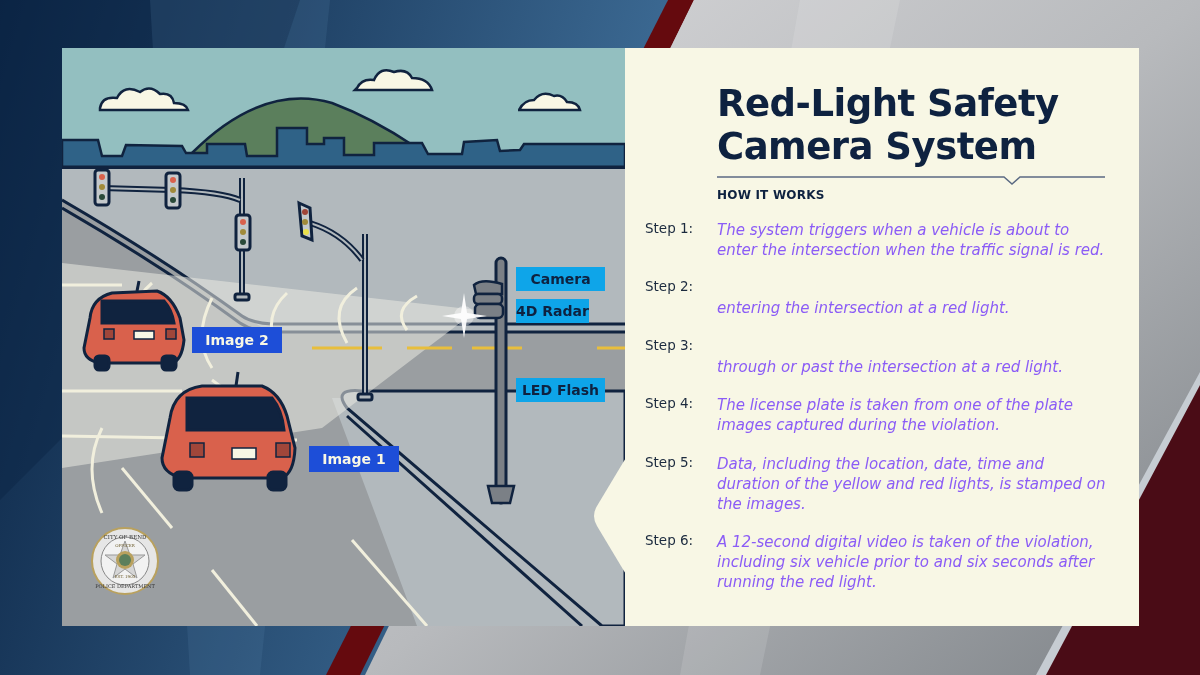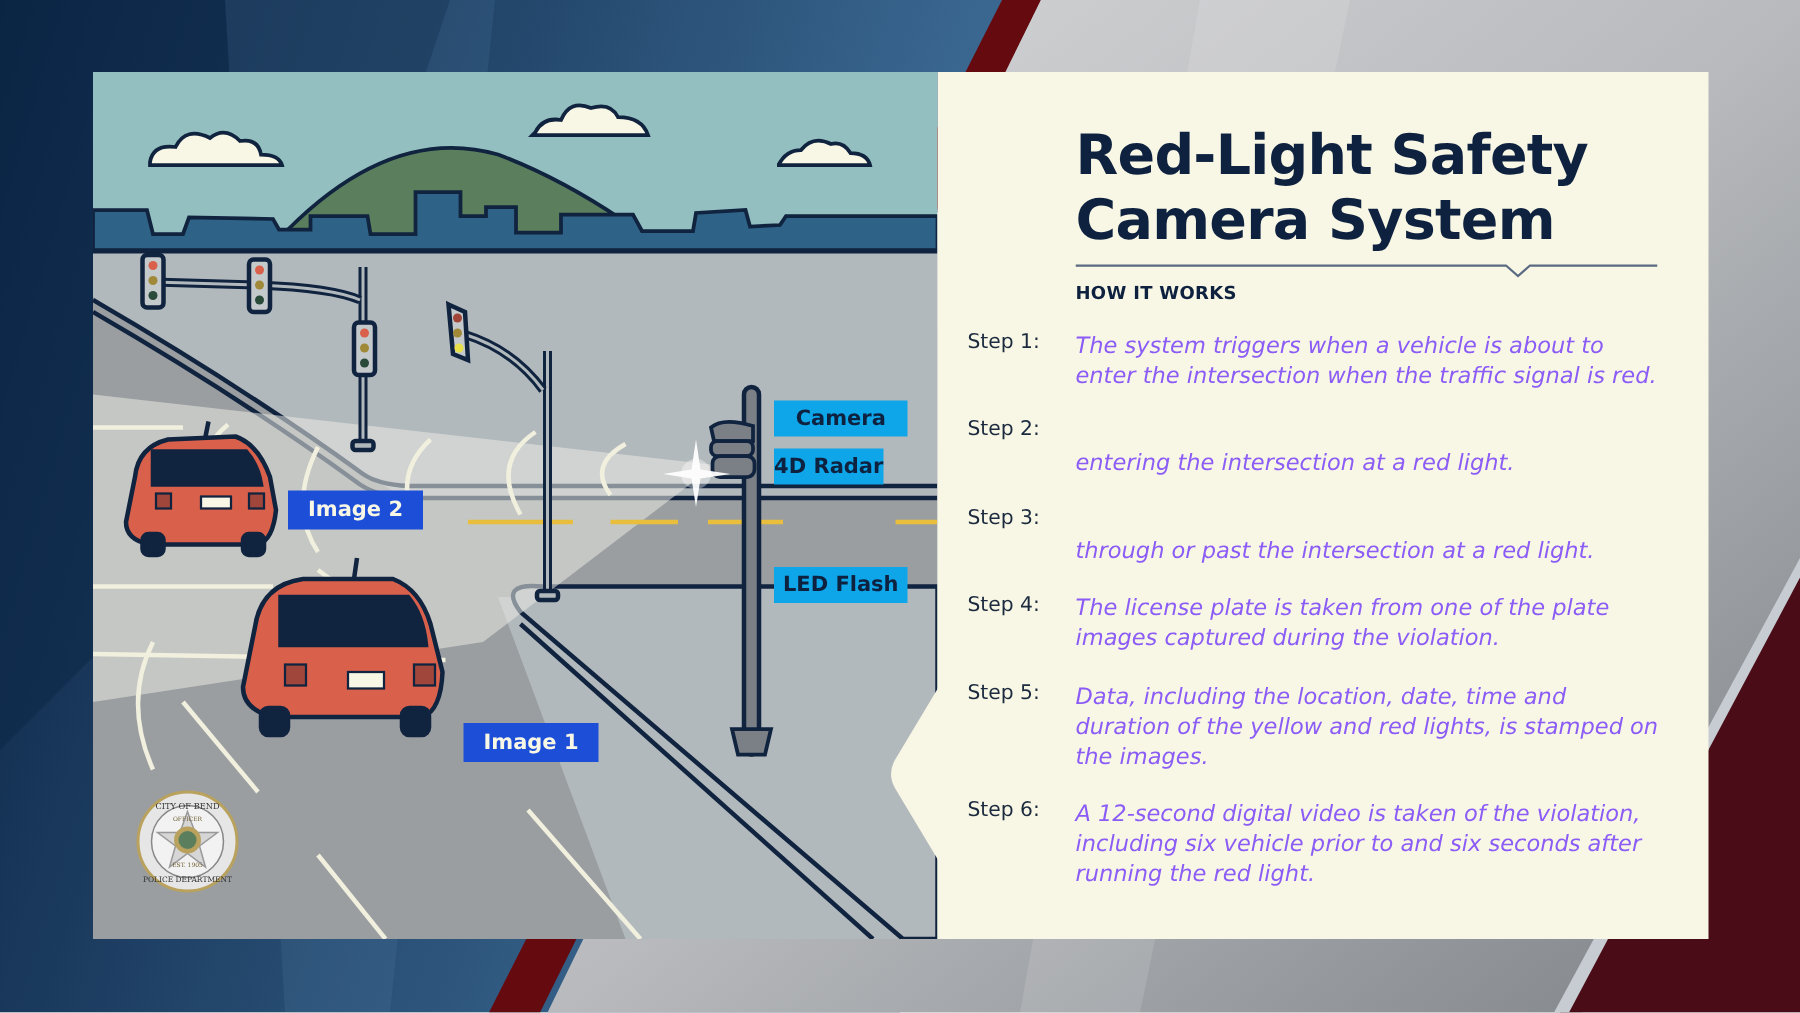--- a/index.html
+++ b/index.html
@@ -175,21 +175,21 @@
         <text x="63" y="530" font-size="4" text-anchor="middle" fill="#6b5a2a" font-family="DejaVu Serif, serif">EST. 1905</text>
         <text x="63" y="540" font-size="5" text-anchor="middle" fill="#333" font-family="DejaVu Serif, serif">POLICE DEPARTMENT</text>
       </g>
     </svg>
 
     <div class="tag" style="left:454px; top:219px; width:89px;">Camera</div>
     <div class="tag" style="left:454px; top:251px; width:73px;">4D Radar</div>
     <div class="tag" style="left:454px; top:282px; width:89px;margin-top:48px;">LED Flash</div>
 
     <div class="img-tag" style="left:130px; top:279px; width:90px;">Image 2</div>
-    <div class="img-tag" style="left:247px; top:398px; width:90px;margin-top:36px;">Image 1</div>
+    <div class="img-tag" style="left:247px; top:398px; width:90px;">Image 1</div>
   </div>
 
   <div class="panel">
     <svg width="40" height="120" style="position:absolute; left:-38px; top:408px;">
       <path d="M40,0 L40,120 L10,70 Q4,60 10,50 Z" fill="#f8f7e5"></path>
     </svg>
     <h1 class="title">
       <span>Red-Light Safety</span><br>
       <span>Camera System</span>
     </h1>

